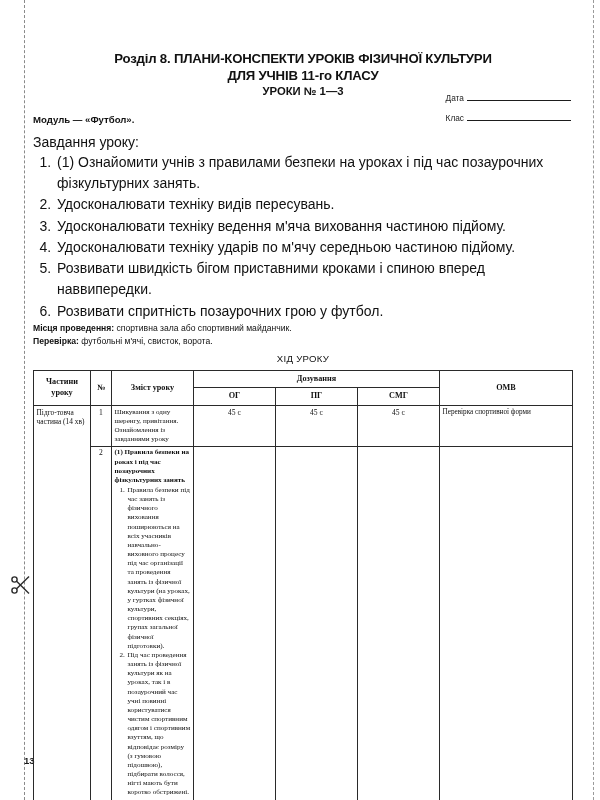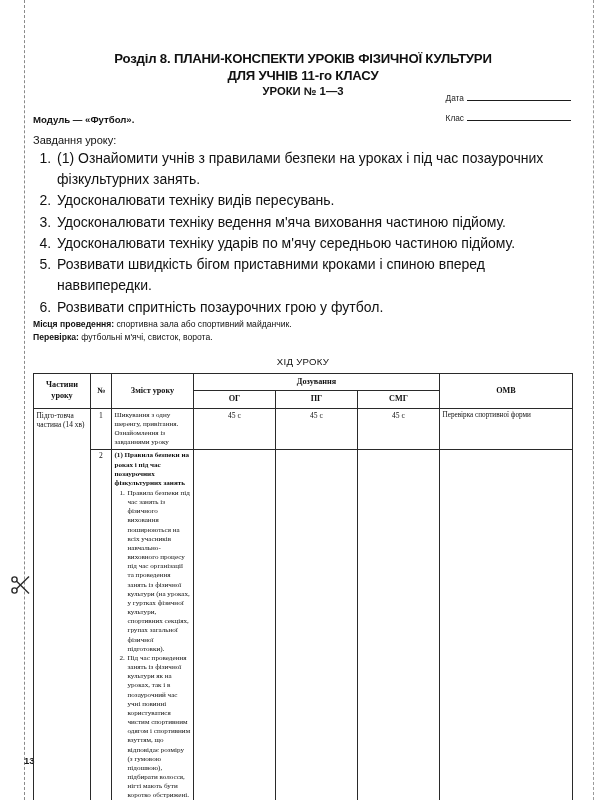--- a/index.html
+++ b/index.html
@@ -101,21 +101,21 @@
   .module-line {
     margin-top: 17px;
     font-family: "Liberation Sans", sans-serif;
     font-weight: bold;
     font-size: 9.6px;
   }
 
   .tasks-head {
     margin-top: 9px;
     font-family: "Liberation Sans", sans-serif;
-    font-size: 11px;
+    font-size: 14px;
   }
 
   ol.tasks {
     margin: 2px 0 0 0;
     padding-left: 22px;
     font-family: "Liberation Sans", sans-serif;
     font-size: 14px;
     line-height: 1.52;
   }
   ol.tasks li { padding-left: 2px; }
@@ -124,21 +124,21 @@
     font-family: "Liberation Sans", sans-serif;
     font-size: 8.6px;
     line-height: 1.5;
   }
   .meta-line .lbl { font-weight: bold; }
 
   .course-title {
     text-align: center;
     font-family: "Liberation Sans", sans-serif;
     font-size: 9.6px;
-    margin-top: 12px;
+    margin-top: 5px;
     margin-bottom: 6px;
     letter-spacing: 0.3px;
   }
 
   
   table.lesson {
     width: 100%;
     border-collapse: collapse;
     table-layout: fixed;
     font-size: 7.1px;

